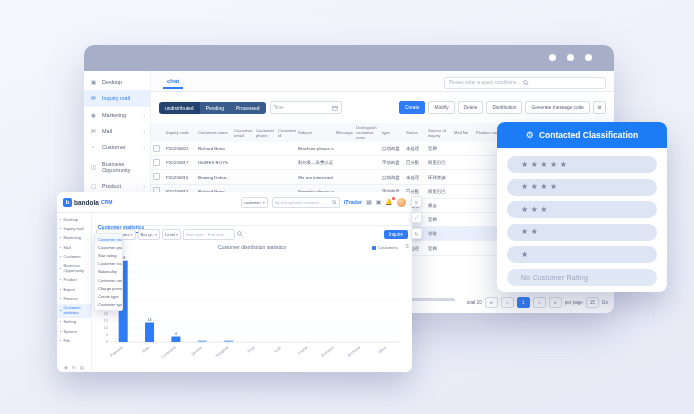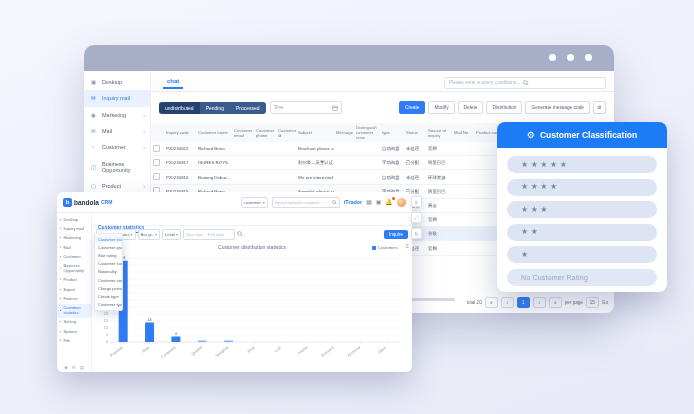--- a/index.html
+++ b/index.html
@@ -616,21 +616,21 @@
 
   <div class="rail">
     <div class="rsq">≡</div>
     <div class="rsq">⤢</div>
     <div class="rsq">↻</div>
   </div>
 
   <div class="card">
     <div class="card-head">
       <span class="g">⚙</span>
-      <span class="t">Customer Classification</span>
+      <span class="t">Contacted Classification</span>
     </div>
     <div class="pills" id="pills">
         <div class="pill">
           <span class="stars">★★★★★</span>
         </div>
         <div class="pill">
           <span class="stars">★★★★</span>
         </div>
         <div class="pill">
           <span class="stars">★★★</span>

